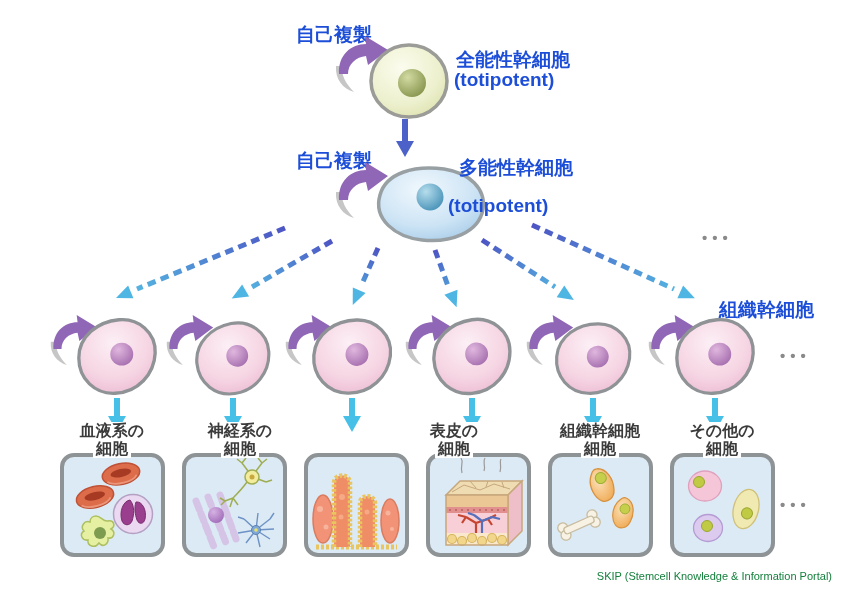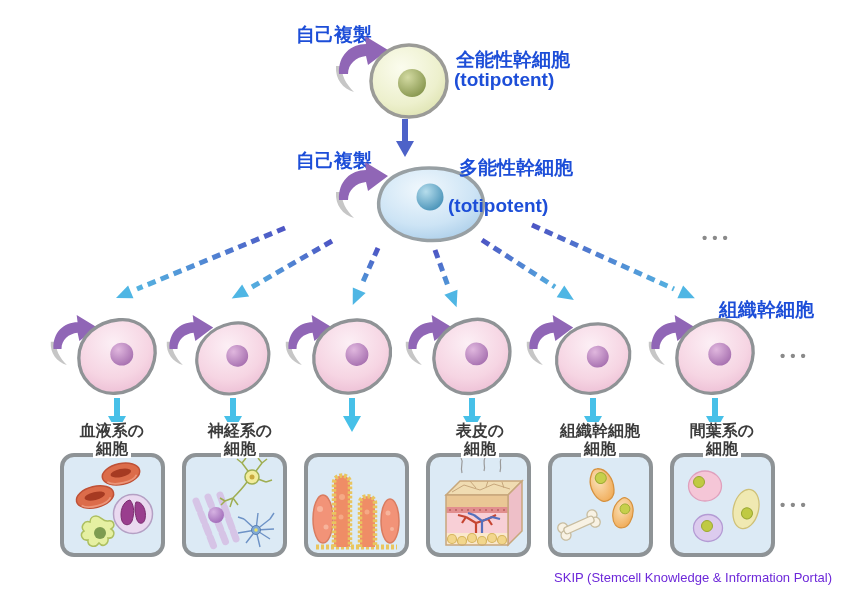--- a/index.html
+++ b/index.html
@@ -12,21 +12,21 @@
   .dots{position:absolute;color:#8a8a8a;font-size:15px;font-weight:700;letter-spacing:5px;line-height:15px}
   .cellgroup{position:absolute;top:313px;width:120px;height:125px}
   .lineage-label{position:absolute;top:422px;width:120px;text-align:right;z-index:3;
      font-weight:600;font-size:16px;line-height:18px;color:#3b3b3b}
   .lineage-label span{display:block;width:fit-content;margin:0 auto;background:#fff;padding:0 3px}
   .lineage-label span:empty{display:none}
   .lineage-label.single{padding-top:22px}
   .lbox{position:absolute;top:453px;width:105px;height:104px;background:#dceaf5;
      border:4px solid #8e9396;border-radius:14px;z-index:2}
   .lbox svg{display:block}
-  .credit{position:absolute;right:18px;top:570px;font-size:13px;color:#6d28d9;white-space:nowrap}
+  .credit{position:absolute;right:18px;top:570px;font-size:11px;color:#15803d;white-space:nowrap}
 </style>
 </head>
 <body>
 
 <div class="canvas">
 
   <svg width="0" height="0" style="position:absolute" aria-hidden="true">
     <defs>
       <radialGradient id="gTotB" cx="40%" cy="32%" r="78%">
         <stop offset="0%" stop-color="#fbfcee"></stop>
@@ -227,30 +227,30 @@
   <div class="dots" style="left:780px;top:348px">•••</div>
 
   <div class="lineage-label" style="left:52px">
     <span>血液系の</span>
     <span>細胞</span>
   </div>
   <div class="lineage-label" style="left:180px">
     <span>神経系の</span>
     <span>細胞</span>
   </div>
-  <div class="lineage-label" style="left:420px">
+  <div class="lineage-label" style="left:394px">
     <span>表皮の</span>
     <span>細胞</span>
   </div>
   <div class="lineage-label" style="left:540px">
     <span>組織幹細胞</span>
     <span>細胞</span>
   </div>
   <div class="lineage-label" style="left:662px">
-    <span>間葉系の</span>
+    <span>その他の</span>
     <span>細胞</span>
   </div>
 
   <div class="lbox" style="left:60px">
     <svg width="97" height="96" viewBox="0 0 97 96">
       <g transform="translate(57,17) rotate(-12)">
         <ellipse rx="19" ry="10.5" fill="#dc6c4a" stroke="#bf5136" stroke-width="1.5"></ellipse>
         <ellipse cy="-1" rx="10.5" ry="4" fill="#a63a22"></ellipse>
         <path d="M-15,5 A16,7 0 0 0 15,4" fill="none" stroke="#eb9579" stroke-width="1.8"></path>
       </g>

